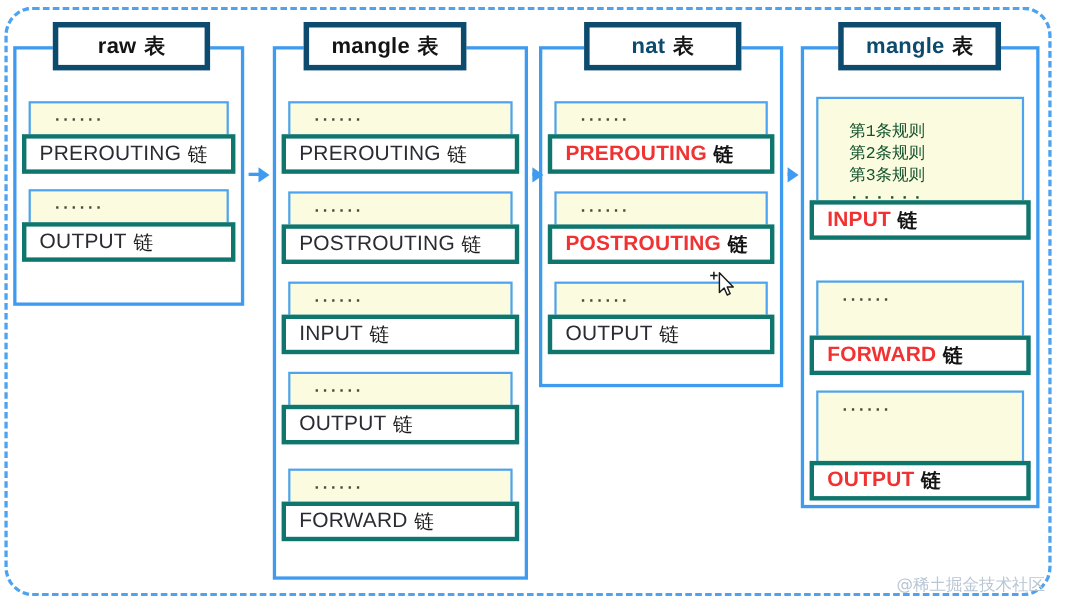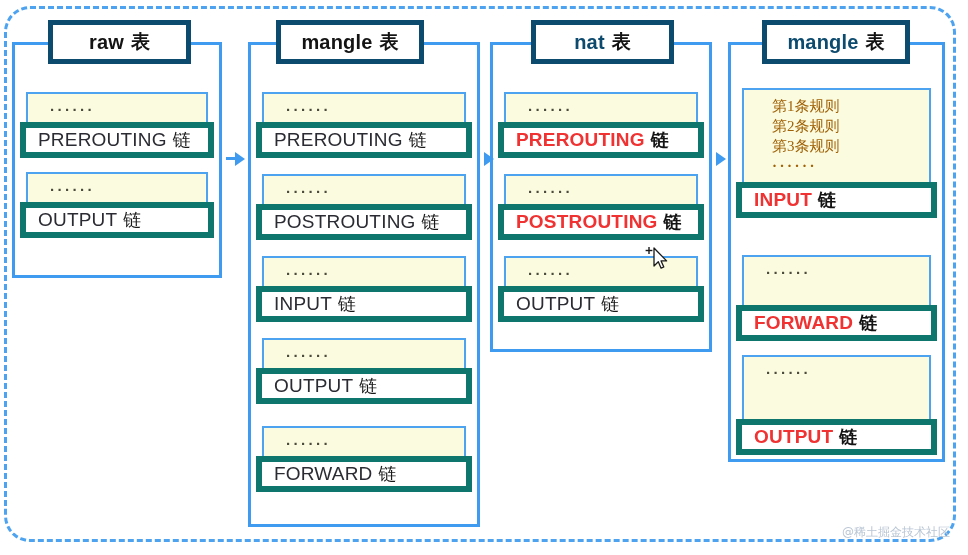--- a/index.html
+++ b/index.html
@@ -79,32 +79,32 @@
     top: 8px;
     font-size: 15px;
     font-weight: bold;
     letter-spacing: 2.5px;
     color: #4a4a3c;
     line-height: 1;
   }
   .chain-rules {
     position: absolute;
     left: 28px;
-    top: 6px;
+    top: 21px;
     font-size: 15px;
-    color: #a16207;
+    color: #14532d;
     line-height: 20px;
-    font-family: Liberation Serif, serif;
+    font-family: Liberation Mono, monospace;
   }
   .chain-rules div { white-space: nowrap; }
 
   
   .chain-label {
     position: absolute;
-    border: 6px solid #0f766e;
+    border: 4px solid #0f766e;
     background: #ffffff;
     box-sizing: border-box;
     display: flex;
     align-items: center;
     height: 36px;
     padding-left: 12px;
     z-index: 3;
   }
   .chain-label .c-name {
     font-size: 19px;
@@ -140,21 +140,21 @@
     border-top: 7px solid transparent;
     border-bottom: 7px solid transparent;
     border-left: 10px solid #3f9bf0;
   }
 
   
   .watermark {
     position: absolute;
     right: 18px;
     bottom: 14px;
-    font-size: 12px;
+    font-size: 15px;
     color: #b9c6d4;
     font-family: "DejaVu Sans", sans-serif;
     white-space: nowrap;
   }
 
   
   .cursor {
     position: absolute;
     width: 26px;
     height: 28px;

